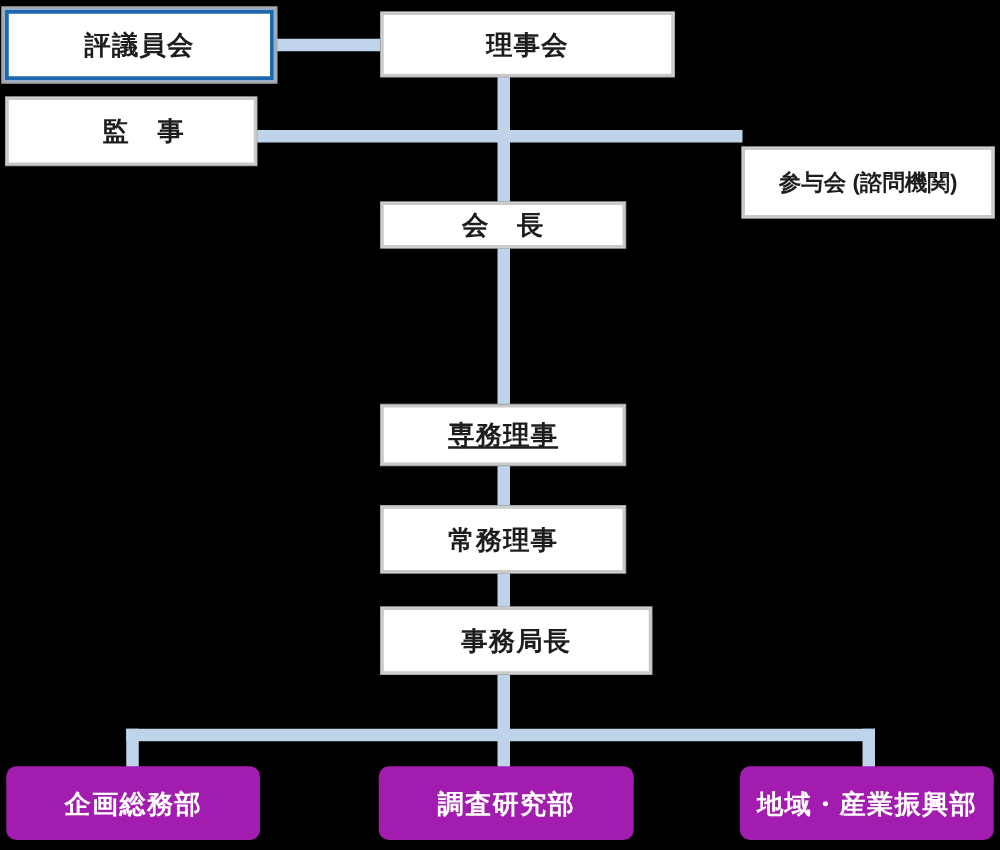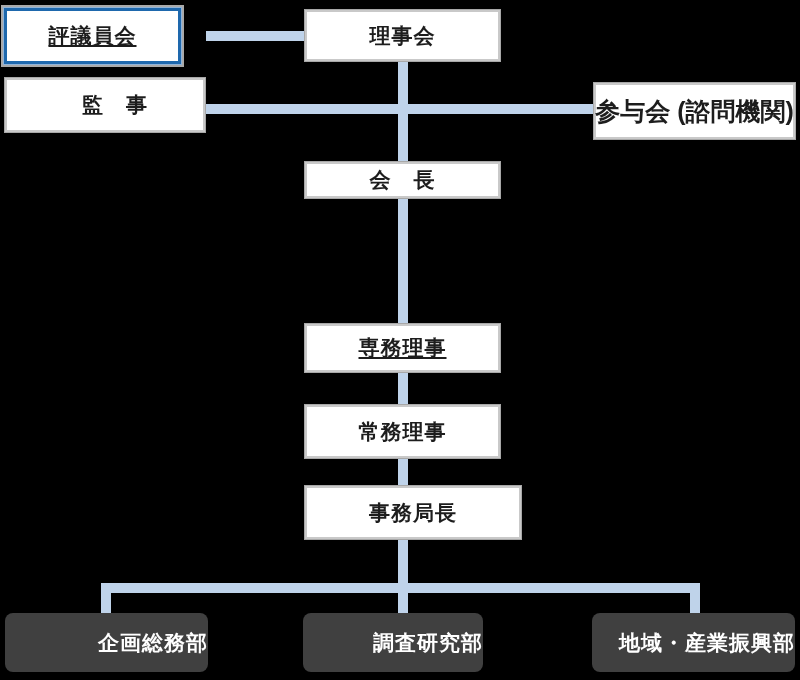--- a/index.html
+++ b/index.html
@@ -22,40 +22,39 @@
     color:#1d1d1d;
     font-size:21px;font-weight:700;
     letter-spacing:1px;
     white-space:nowrap;
   }
   .node--highlight{
     border:3px solid #1e68ad;
     box-shadow:0 0 0 1px #8fb3d9,0 0 0 3px #a9a9a9;
   }
   .node--dept{
-    background:#404040;
+    background:#a21caf;
     border:none;
     box-shadow:none;
     border-radius:8px;
     color:#ffffff;
-    justify-content:flex-end;
   }
-  .node--small{font-size:25px;letter-spacing:0;}
+  .node--small{font-size:18px;letter-spacing:0;margin-top:35px;}
   
-  #n-hyogiinkai{left:4px;top:8px;width:177px;height:56px;text-decoration:underline;}
-  #n-rijikai{left:305px;top:10px;width:195px;height:51px;}
+  #n-hyogiinkai{left:4px;top:8px;width:215px;height:56px;}
+  #n-rijikai{left:305px;top:10px;width:234px;height:51px;}
   #n-kanji{left:5px;top:78px;width:200px;height:54px;padding-left:20px;}
   #n-sanyokai{left:594px;top:83px;width:201px;height:56px;}
   #n-kaicho{left:305px;top:162px;width:195px;height:36px;}
   #n-fukukaicho{left:305px;top:243px;width:195px;height:53px;}
   #n-senmuriji{left:305px;top:324px;width:195px;height:48px;text-decoration:underline;}
   #n-jomuriji{left:305px;top:405px;width:195px;height:53px;font-family:Liberation Mono, monospace;}
   #n-jimukyokucho{left:305px;top:486px;width:216px;height:53px;}
   #n-kikakusomubu{left:5px;top:613px;width:203px;height:59px;}
-  #n-chosakenkyubu{left:303px;top:613px;width:180px;height:59px;}
+  #n-chosakenkyubu{left:303px;top:613px;width:204px;height:59px;}
   #n-chiikisangyoshinkobu{left:592px;top:613px;width:203px;height:59px;}
   #c-hyogiinkai-rijikai{left:206px;top:31px;width:99px;height:10px;}
   #c-kanji-sanyokai{left:204px;top:104px;width:390px;height:10px;}
   #c-main-vertical{left:398px;top:60px;width:10px;height:554px;}
   #c-bottom-horizontal{left:101px;top:583px;width:599px;height:10px;}
   #c-drop-left{left:101px;top:583px;width:10px;height:31px;}
   #c-drop-right{left:690px;top:583px;width:10px;height:31px;}
 </style>
 </head>
 <body>

